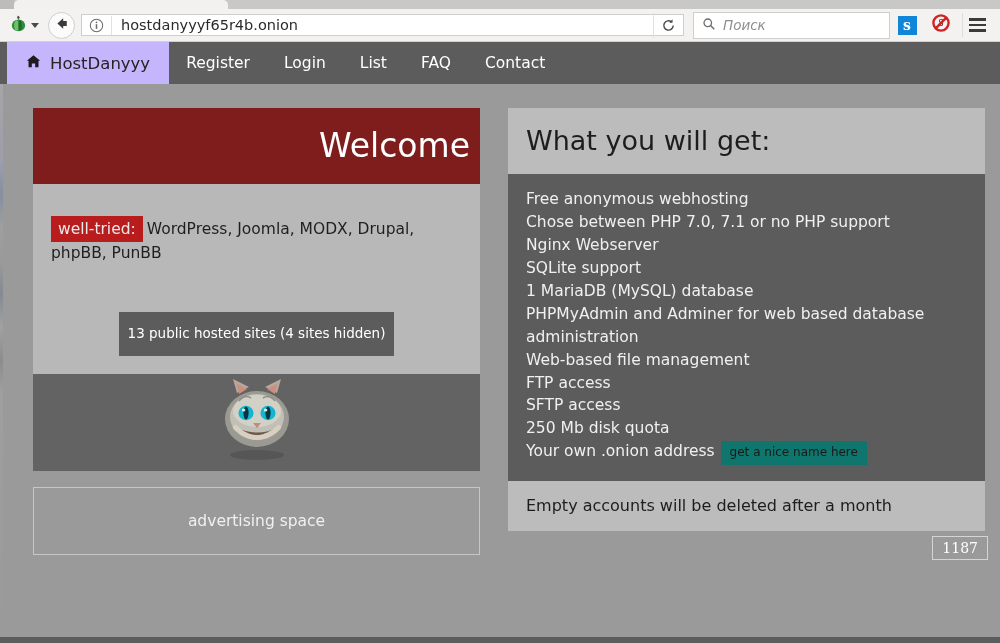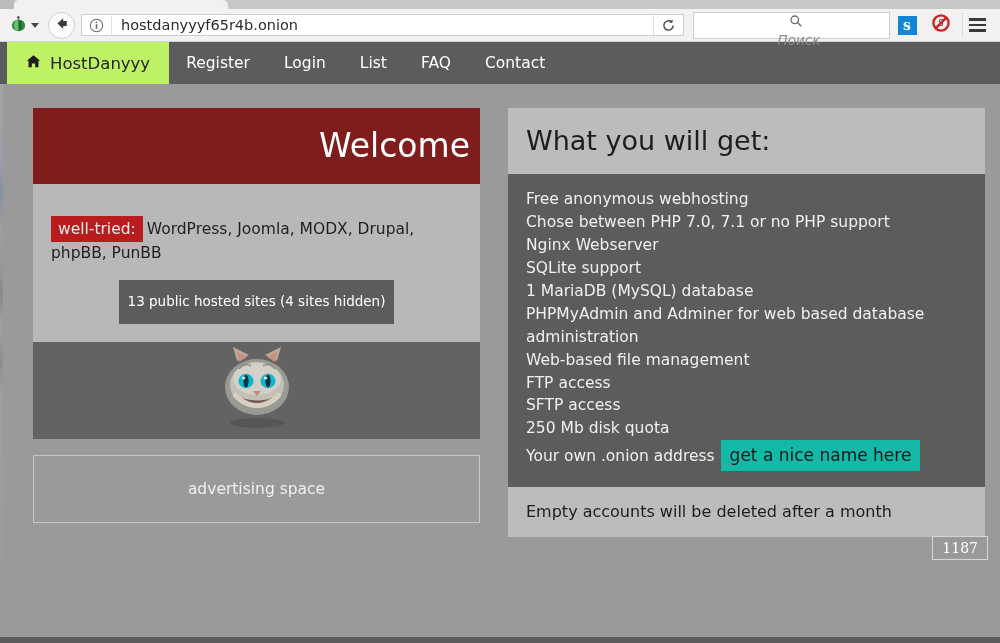--- a/index.html
+++ b/index.html
@@ -83,21 +83,20 @@
     border-left: 1px solid #e2e1e0;
     cursor: pointer;
   }
   #searchbar {
     width: 197px; height: 27px;
     margin-left: 9px;
     background: #ffffff;
     border: 1px solid #cfcecd;
     display: flex; align-items: center;
     padding-left: 8px;
-    flex-direction: column;
   }
   #searchbar .sph {
     font-size: 13.5px; font-style: italic; color: #8f8e8d; padding-left: 7px;
   }
   .tb-ext { width: 34px; display: flex; align-items: center; justify-content: center; cursor: pointer; }
   .ext-s {
     width: 19px; height: 19px; background: #1186d8;
     color: #fff; font-size: 14px; font-weight: bold;
     display: flex; align-items: center; justify-content: center;
     font-family: "DejaVu Serif", "Liberation Serif", serif;
@@ -110,21 +109,21 @@
   #hamburger span { display: block; width: 17px; height: 2.5px; background: #3a3a3a; }
 
   
   #site-nav {
     height: 42px;
     background: #5c5c5c;
     display: flex; align-items: stretch;
     padding-left: 7px;
   }
   #brand {
-    background: #bef264;
+    background: #c4b5fd;
     display: flex; align-items: center; gap: 9px;
     padding: 16px 19px;
     color: #242424;
     font-size: 16.5px;
     cursor: pointer;
   }
   .nav-item {
     display: flex; align-items: center;
     padding: 0 17px;
     color: #ffffff;
@@ -199,27 +198,28 @@
     padding: 2px 7px;
     margin-right: 4px;
   }
   .badge-row { text-align: center; margin-top: 15px; }
   .badge-dark {
     display: inline-block;
     background: #5c5c5c;
     color: #ffffff;
     padding: 12px 9px;
     font-size: 13.5px;
+    margin-top: 32px;
   }
   .btn-light {
     display: inline-block;
-    background: #14b8a6;
+    background: #0f766e;
     color: #1a1a1a;
     padding: 3px 9px;
-    font-size: 17px;
+    font-size: 12px;
     cursor: pointer;
     margin-left: 6px;
     vertical-align: baseline;
   }
 
   
   #cat-block {
     background: #636363;
     height: 97px;
     display: flex; align-items: center; justify-content: center;

